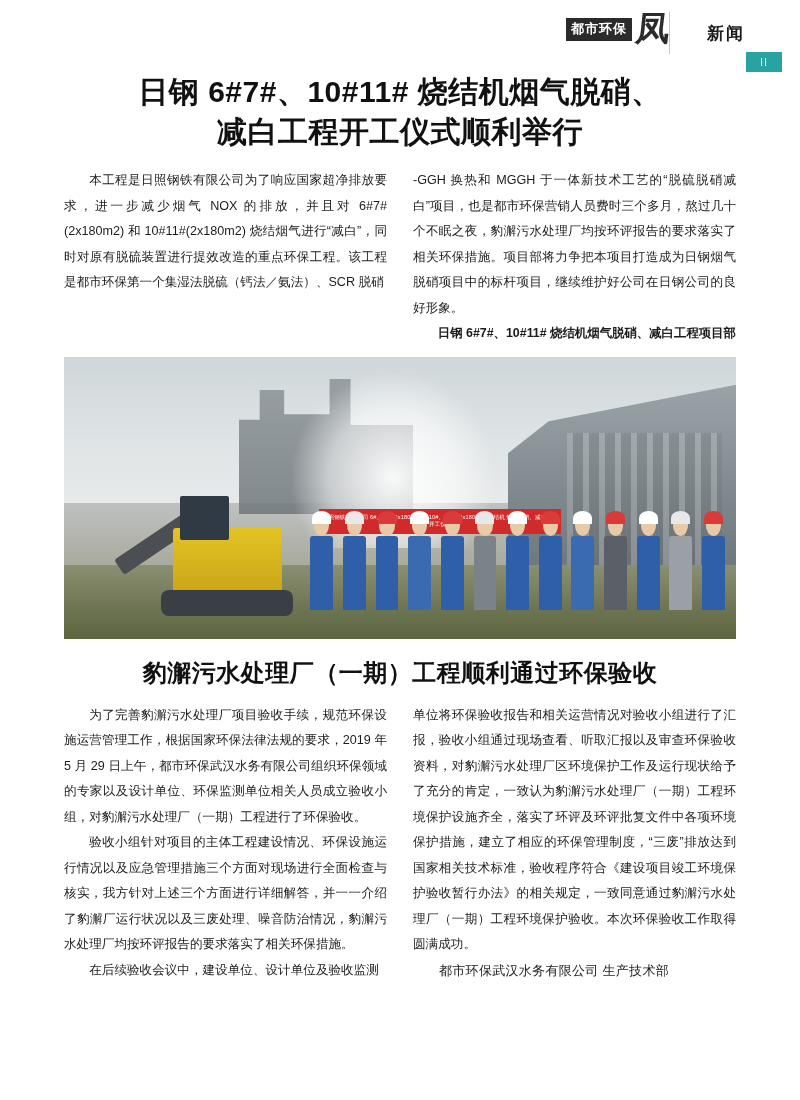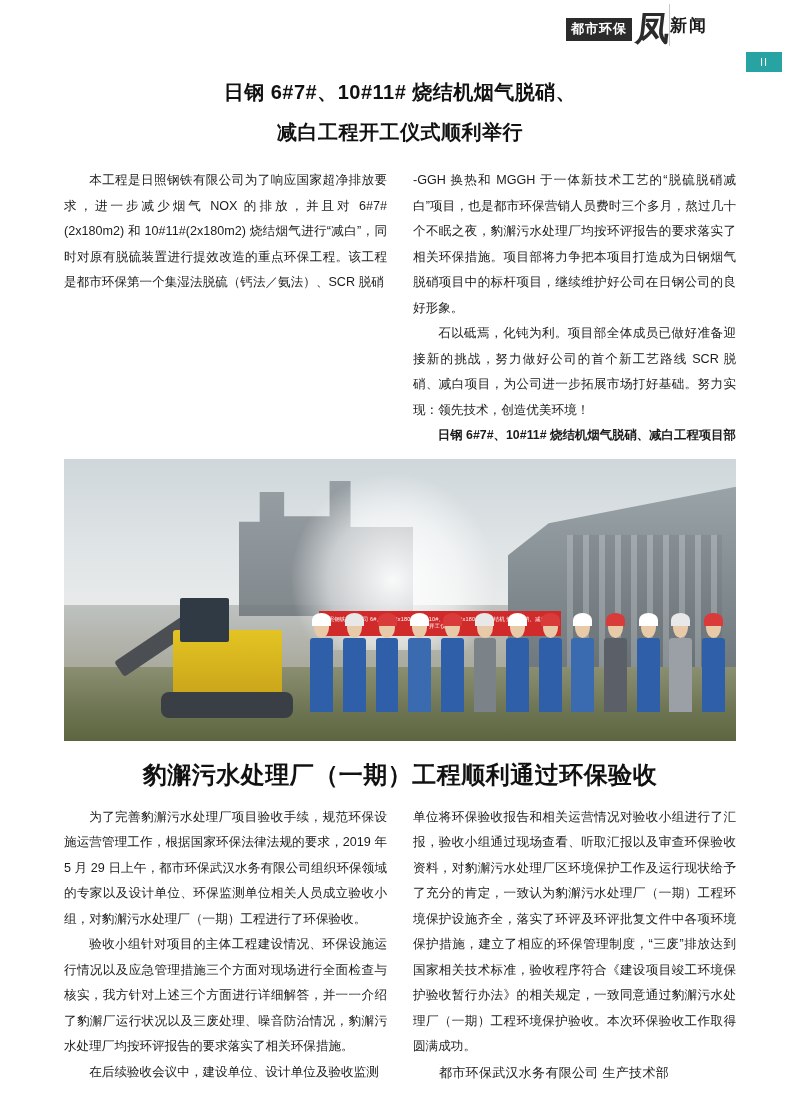--- a/index.html
+++ b/index.html
@@ -43,26 +43,27 @@
     font-size: 34px;
     line-height: 30px;
     color: #2b2b2b;
     font-family: "Liberation Serif", serif;
     font-weight: bold;
     transform: skewX(-6deg);
   }
   .header-tab {
     position: absolute;
     right: 18px;
-    top: 4px;
+    top: 12px;
     width: 112px;
     height: 42px;
     border-left: 1px solid #c9c9c9;
     display: flex;
     align-items: center;
+    justify-content: center;
   }
   .header-tab-label {
     font-size: 17px;
     font-weight: bold;
     color: #1a1a1a;
     letter-spacing: 2px;
   }
   .header-accent {
     position: absolute;
     right: 18px;
@@ -78,21 +79,21 @@
     letter-spacing: 1px;
   }
 
   
   .article {
     padding: 0 64px;
     box-sizing: border-box;
   }
   .article-title {
     text-align: center;
-    font-size: 20px;
+    font-size: 30px;
     font-weight: bold;
     line-height: 40px;
     letter-spacing: 0.5px;
     margin: 6px 0 16px 0;
     color: #111;
   }
   .article-title .t-line { display: block; }
 
   .cols {
     display: flex;
@@ -249,21 +250,20 @@
     <span class="t-line">日钢 6#7#、10#11# 烧结机烟气脱硝、</span>
     <span class="t-line">减白工程开工仪式顺利举行</span>
   </h1>
 
   <div class="cols">
     <div class="col">
       <p>本工程是日照钢铁有限公司为了响应国家超净排放要求，进一步减少烟气 NOX 的排放，并且对 6#7#(2x180m2) 和 10#11#(2x180m2) 烧结烟气进行“减白”，同时对原有脱硫装置进行提效改造的重点环保工程。该工程是都市环保第一个集湿法脱硫（钙法／氨法）、SCR 脱硝</p>
     </div>
     <div class="col">
       <p class="noindent">-GGH 换热和 MGGH 于一体新技术工艺的“脱硫脱硝减白”项目，也是都市环保营销人员费时三个多月，熬过几十个不眠之夜，豹澥污水处理厂均按环评报告的要求落实了相关环保措施。项目部将力争把本项目打造成为日钢烟气脱硝项目中的标杆项目，继续维护好公司在日钢公司的良好形象。</p>
-      <p>石以砥焉，化钝为利。项目部全体成员已做好准备迎接新的挑战，努力做好公司的首个新工艺路线 SCR 脱硝、减白项目，为公司进一步拓展市场打好基础。努力实现：领先技术，创造优美环境！</p>
       <p class="byline">日钢 6#7#、10#11# 烧结机烟气脱硝、减白工程项目部</p>
     </div>
   </div>
 </div>
 
 <div class="photo-wrap">
   <div class="sky"></div>
   <div class="plant"></div>
   <div class="smoke"></div>
   <div class="building-right"></div>

